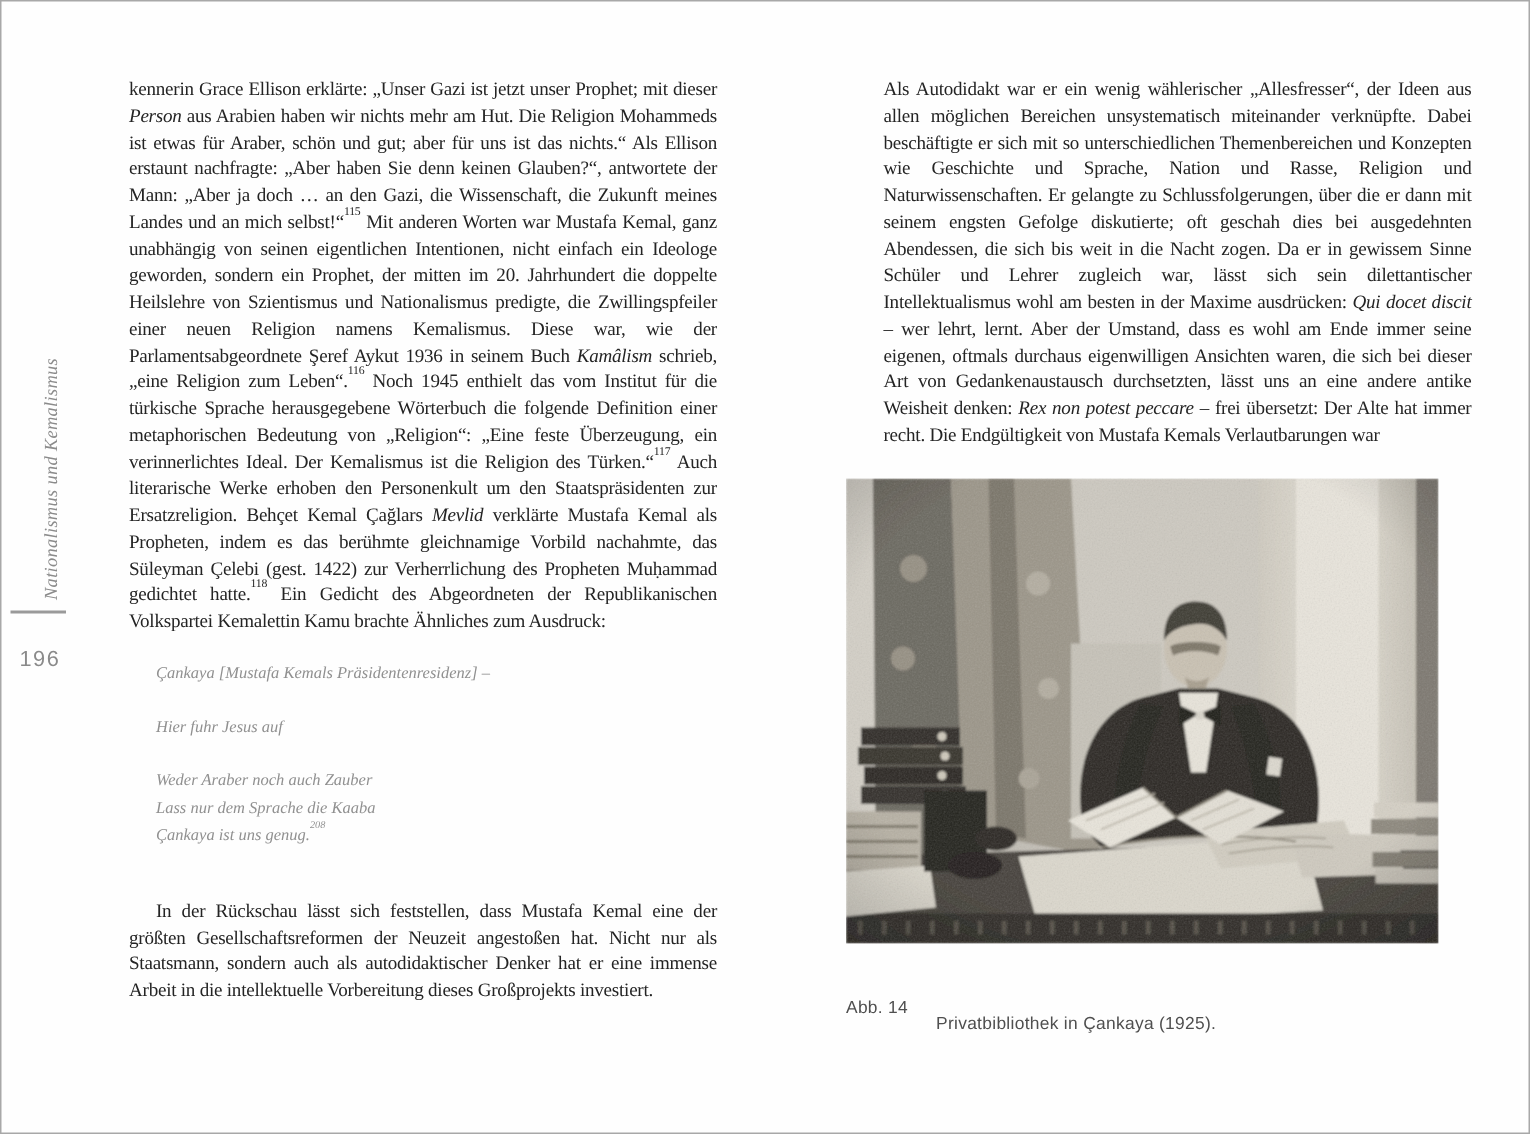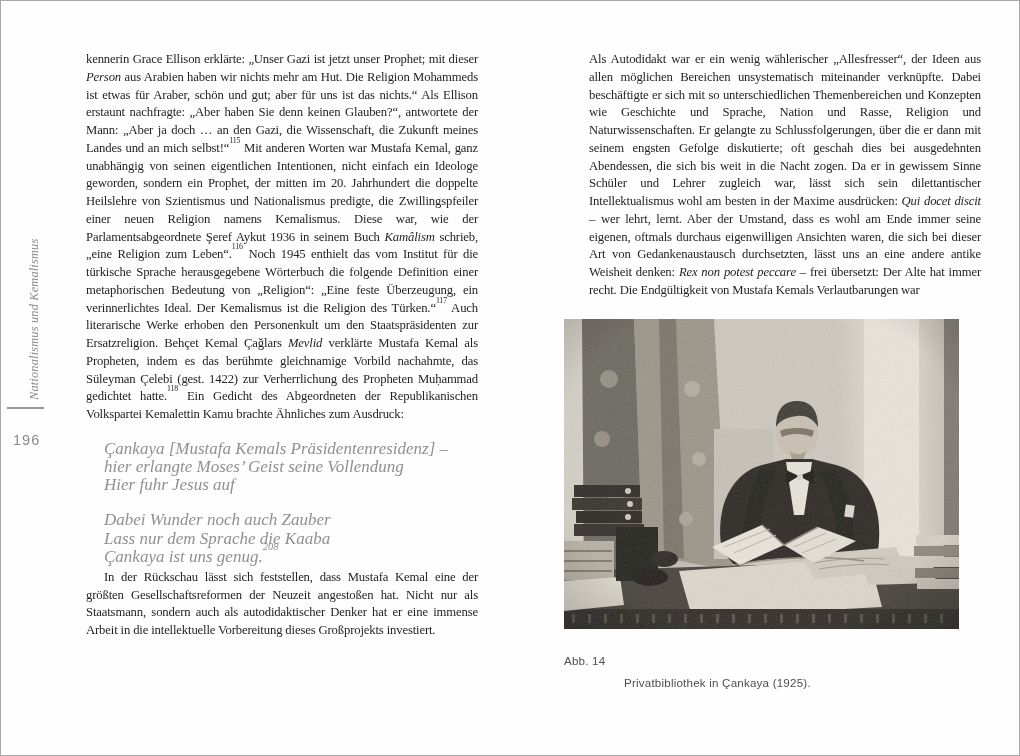--- a/index.html
+++ b/index.html
@@ -17,51 +17,51 @@
   .pagenum{
     position:absolute;left:12px;top:409px;font-family:Liberation Sans, sans-serif;
     font-size:14.5px;color:#8a8a8a;letter-spacing:1px;margin-top:22px;
   }
   
   .col{position:absolute;top:50px;width:392px;font-size:12.7px;line-height:17.75px;
     text-align:justify;letter-spacing:-0.15px;}
   .col.left{left:85px;}
   .col.right{left:588px;}
   .col p{margin:0;}
-  .col p.indent{text-indent:18px;margin-top:3px;}
+  .col p.indent{text-indent:18px;margin-top:33px;}
   .col em{font-style:italic;}
   sup{font-size:.62em;position:relative;top:-.45em;line-height:0;}
   .verse{
     margin:16px 0 0 18px;font-style:italic;color:#909090;text-align:left;
-    font-size:17px;line-height:18.2px;letter-spacing:0;
+    font-size:11px;line-height:18.2px;letter-spacing:0;
   }
   .verse + .verse{margin-top:17px;}
   
   figure{position:absolute;left:563px;top:318px;margin:0;width:395px;}
   figure svg{display:block;}
   figcaption{
     display:flex;margin-top:21px;font-family:"Liberation Sans","DejaVu Sans",sans-serif;
-    font-size:11.6px;line-height:21.5px;color:#4f4f4f;letter-spacing:.2px;
+    font-size:11.6px;line-height:21.5px;color:#4f4f4f;letter-spacing:.2px;align-items:center;
   }
   .cap-label{flex:0 0 60px;}
   .cap-text{flex:1;}
 </style>
 </head>
 <body>
 
 <div id="page">
 
   <div class="vtitle">Nationalismus und Kemalismus</div>
   <div class="margin-rule"></div>
   <div class="pagenum">196</div>
 
   <div class="col left">
     <p class="body"><span>kennerin Grace Ellison erklärte: „Unser Gazi ist jetzt unser Prophet; mit dieser </span><em>Person</em><span> aus Arabien haben wir nichts mehr am Hut. Die Religion Mohammeds ist etwas für Araber, schön und gut; aber für uns ist das nichts.“ Als Ellison erstaunt nachfragte: „Aber haben Sie denn keinen Glauben?“, antwortete der Mann: „Aber ja doch … an den Gazi, die Wissenschaft, die Zukunft meines Landes und an mich selbst!“</span><sup>115</sup><span> Mit anderen Worten war Mustafa Kemal, ganz unabhängig von seinen eigentlichen Intentionen, nicht einfach ein Ideologe geworden, sondern ein Prophet, der mitten im 20. Jahrhundert die doppelte Heilslehre von Szientismus und Nationalismus predigte, die Zwillingspfeiler einer neuen Religion namens Kemalismus. Diese war, wie der Parlamentsabgeordnete Şeref Aykut 1936 in seinem Buch </span><em>Kamâlism</em><span> schrieb, „eine Religion zum Leben“.</span><sup>116</sup><span> Noch 1945 enthielt das vom Institut für die türkische Sprache herausgegebene Wörterbuch die folgende Definition einer metaphorischen Bedeutung von „Religion“: „Eine feste Überzeugung, ein verinnerlichtes Ideal. Der Kemalismus ist die Religion des Türken.“</span><sup>117</sup><span> Auch literarische Werke erhoben den Personenkult um den Staatspräsidenten zur Ersatzreligion. Behçet Kemal Çağlars </span><em>Mevlid</em><span> verklärte Mustafa Kemal als Propheten, indem es das berühmte gleichnamige Vorbild nachahmte, das Süleyman Çelebi (gest. 1422) zur Verherrlichung des Propheten Muḥammad gedichtet hatte.</span><sup>118</sup><span> Ein Gedicht des Abgeordneten der Republikanischen Volkspartei Kemalettin Kamu brachte Ähnliches zum Ausdruck:</span></p>
-    <div class="verse"><span>Çankaya [Mustafa Kemals Präsidentenresidenz] –</span><br><span>hier erlangte Moses’ Geist seine Vollendung</span><br><span>Hier fuhr Jesus auf</span></div>
-    <div class="verse"><span>Dabei Wunder noch auch Zauber</span><br><span>Lass nur dem Sprache die Kaaba</span><br><span>Çankaya ist uns genug.</span><sup>208</sup></div>
+    <div class="verse"><span>Çankaya [Mustafa Kemals Präsidentenresidenz] –</span><br><br><span>Hier fuhr Jesus auf</span></div>
+    <div class="verse"><span>Weder Araber noch auch Zauber</span><br><span>Lass nur dem Sprache die Kaaba</span><br><span>Çankaya ist uns genug.</span><sup>208</sup></div>
     <p class="body indent"><span>In der Rückschau lässt sich feststellen, dass Mustafa Kemal eine der größten Gesellschaftsreformen der Neuzeit angestoßen hat. Nicht nur als Staatsmann, sondern auch als autodidaktischer Denker hat er eine immense Arbeit in die intellektuelle Vorbereitung dieses Großprojekts investiert.</span></p>
   </div>
 
   <div class="col right">
     <p class="body"><span>Als Autodidakt war er ein wenig wählerischer „Allesfresser“, der Ideen aus allen möglichen Bereichen unsystematisch miteinander verknüpfte. Dabei beschäftigte er sich mit so unterschiedlichen Themenbereichen und Konzepten wie Geschichte und Sprache, Nation und Rasse, Religion und Naturwissenschaften. Er gelangte zu Schlussfolgerungen, über die er dann mit seinem engsten Gefolge diskutierte; oft geschah dies bei ausgedehnten Abendessen, die sich bis weit in die Nacht zogen. Da er in gewissem Sinne Schüler und Lehrer zugleich war, lässt sich sein dilettantischer Intellektualismus wohl am besten in der Maxime ausdrücken: </span><em>Qui docet discit</em><span> – wer lehrt, lernt. Aber der Umstand, dass es wohl am Ende immer seine eigenen, oftmals durchaus eigenwilligen Ansichten waren, die sich bei dieser Art von Gedankenaustausch durchsetzten, lässt uns an eine andere antike Weisheit denken: </span><em>Rex non potest peccare</em><span> – frei übersetzt: Der Alte hat immer recht. Die Endgültigkeit von Mustafa Kemals Verlautbarungen war</span></p>
   </div>
 
   <figure>
     <svg width="395" height="310" viewBox="0 0 395 310">
       <defs>

